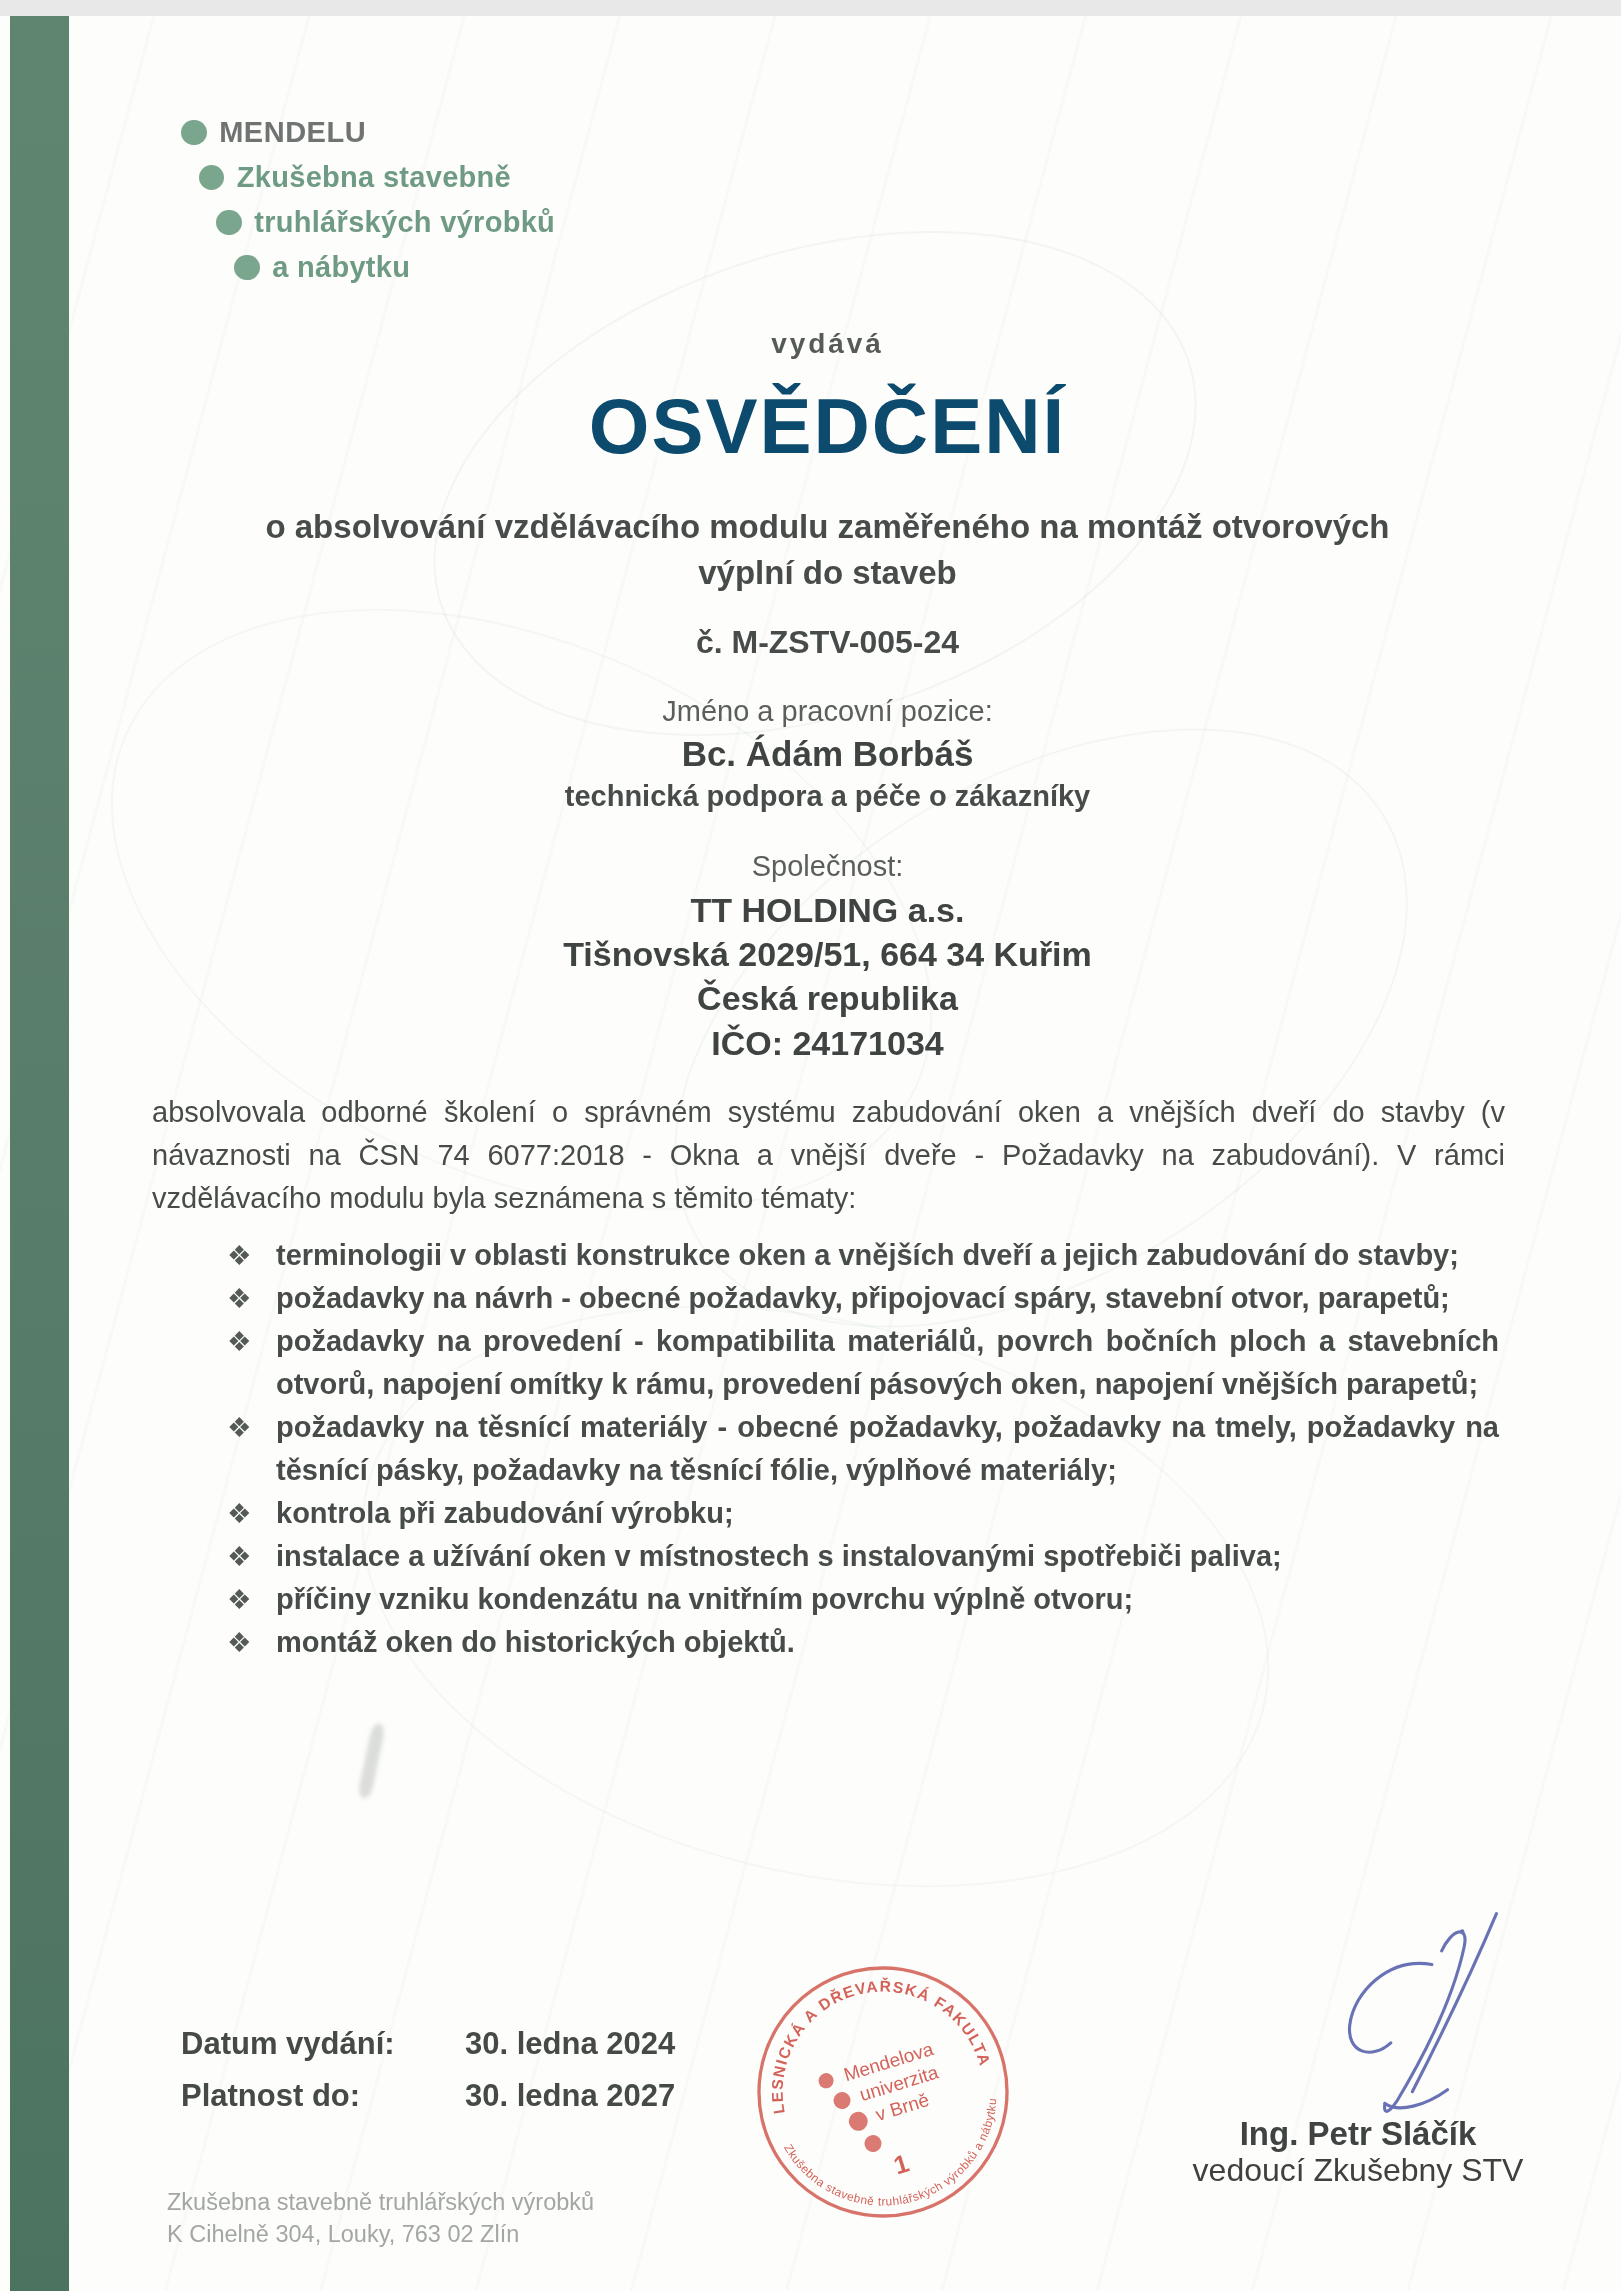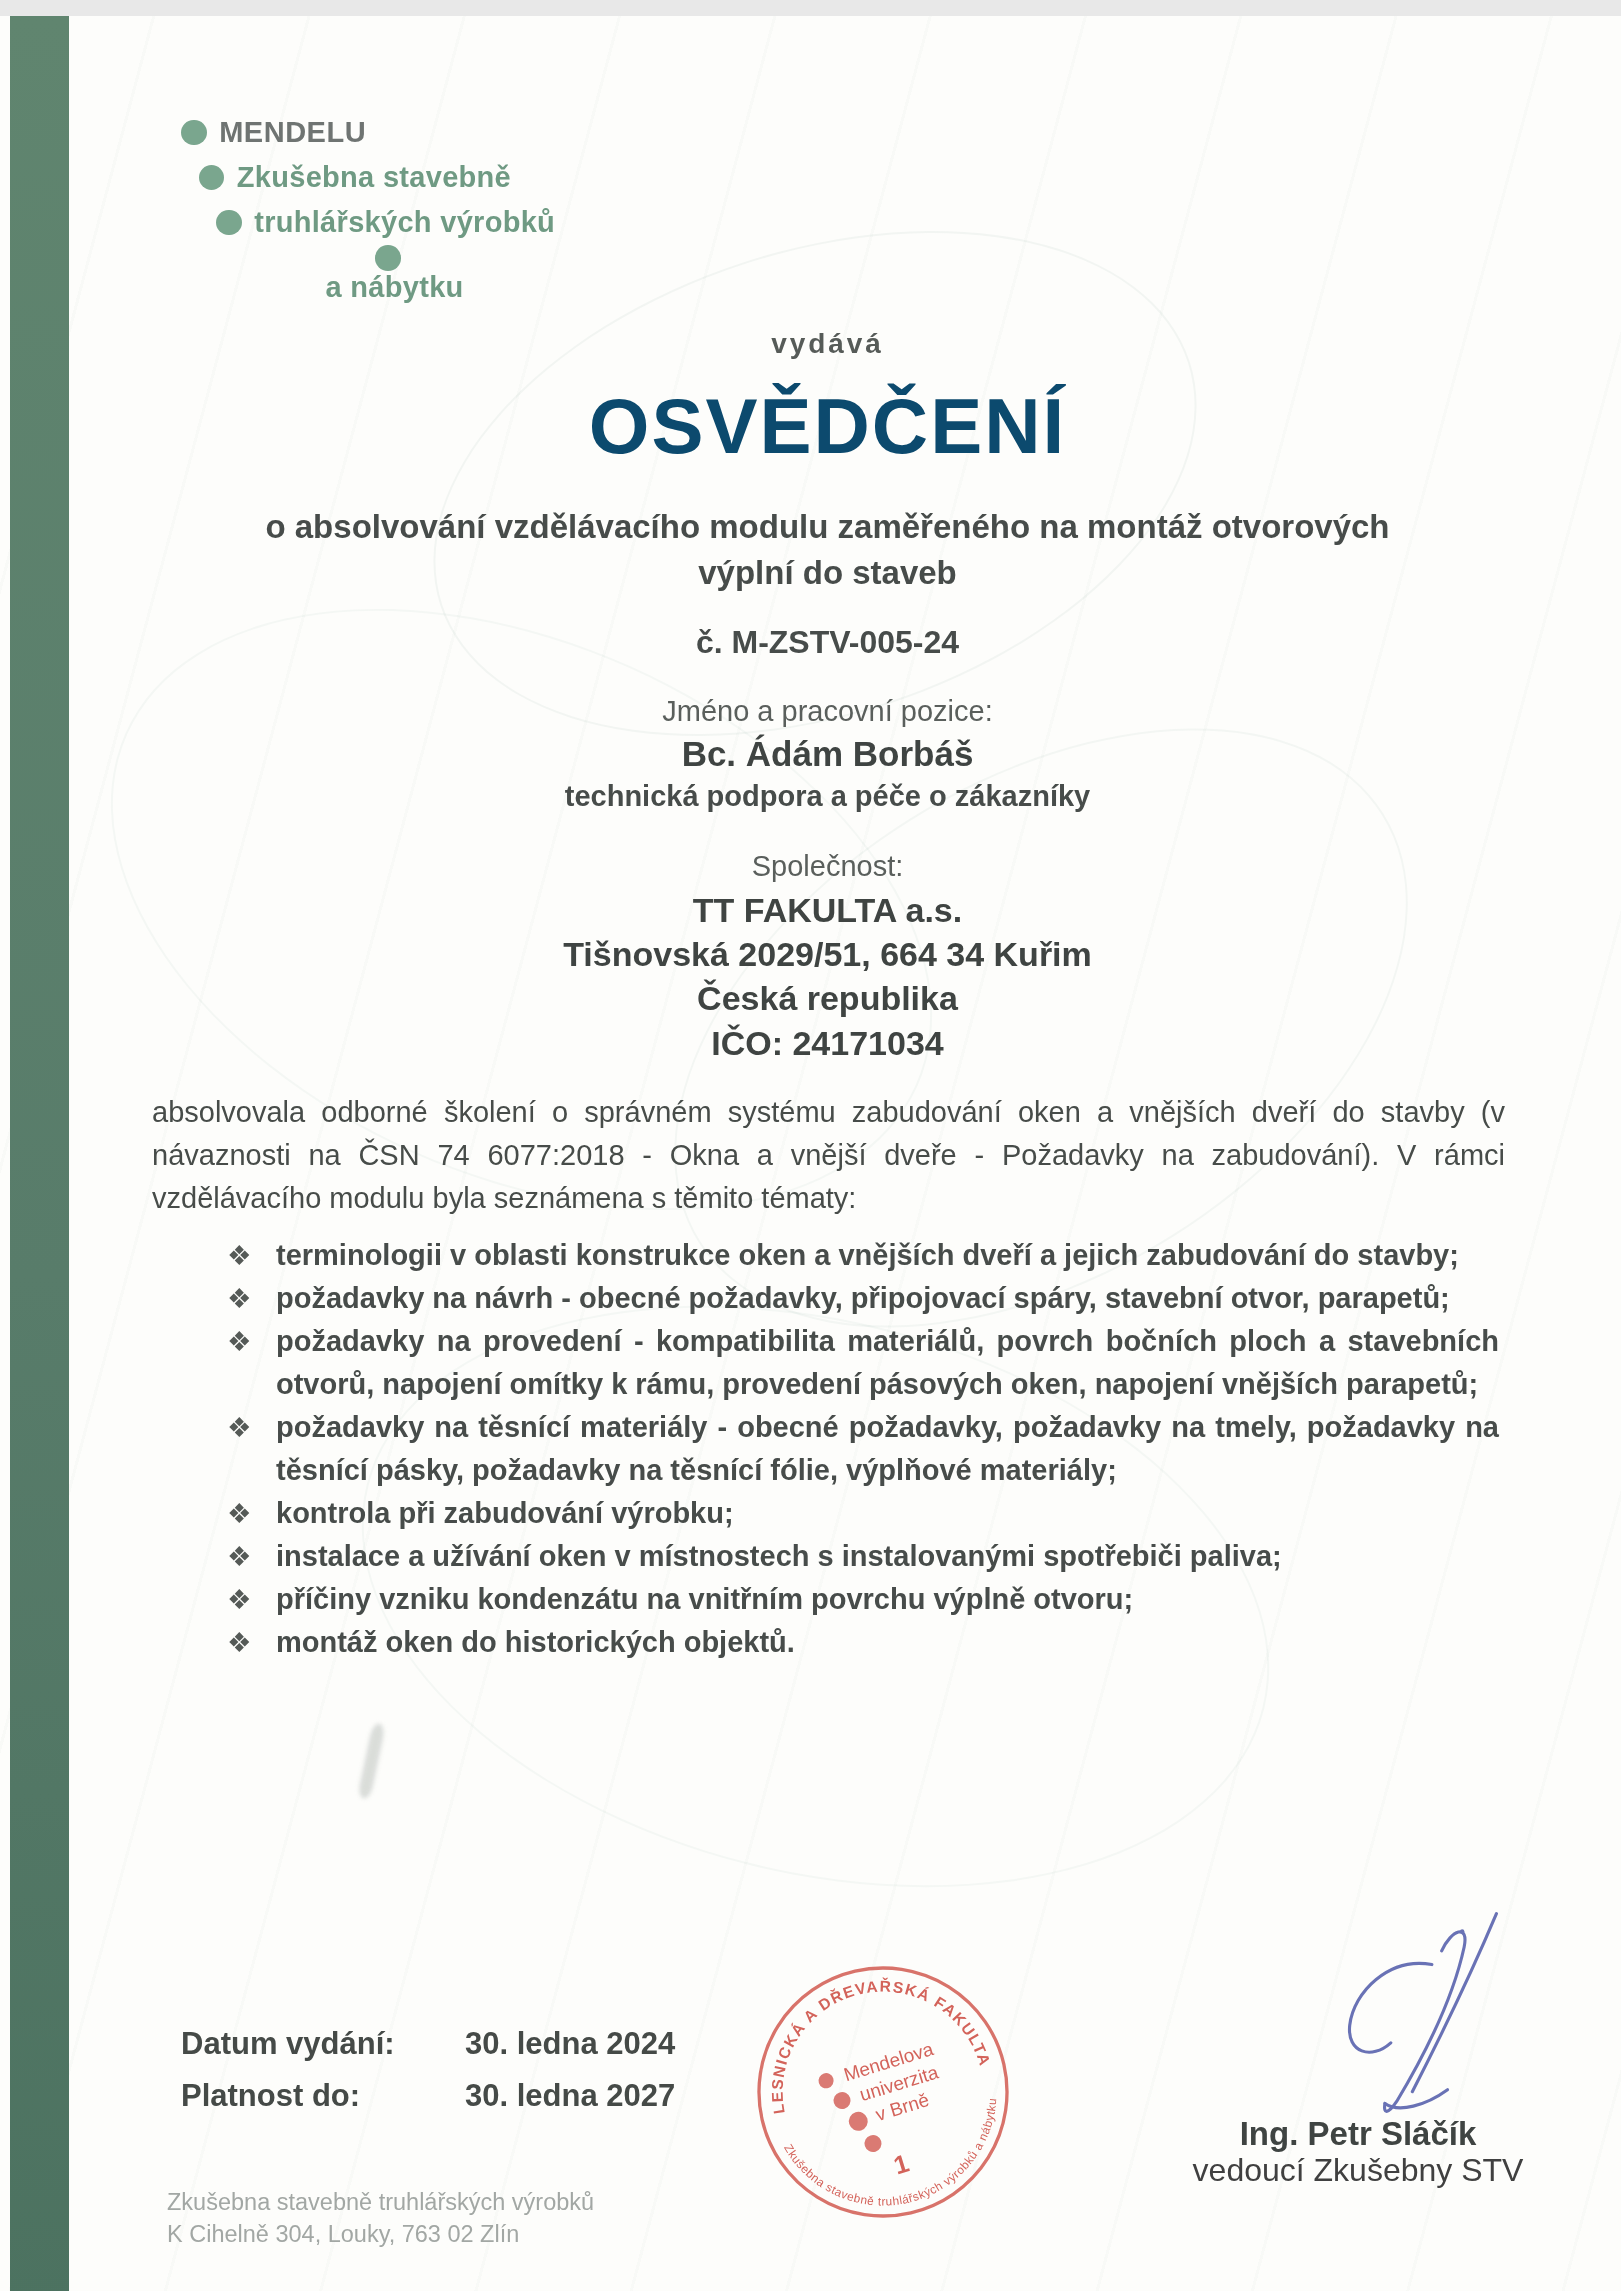--- a/index.html
+++ b/index.html
@@ -28,21 +28,21 @@
   
   .green-bar{position:absolute;left:9.8px;top:0;width:59px;height:2292px;
     background:linear-gradient(180deg,#60856f 0%,#587c6a 55%,#4c7260 100%);}
 
   
   .logo{position:absolute;left:181px;top:94px;}
   .logo-row{display:flex;align-items:center;height:45px;}
   .logo-dot{width:25.5px;height:25.5px;border-radius:50%;background:#7aa68e;flex:0 0 auto;margin-right:12.7px;}
   .logo-row:nth-child(2){margin-left:17.6px;}
   .logo-row:nth-child(3){margin-left:35px;}
-  .logo-row:nth-child(4){margin-left:53px;flex-direction:column;}
+  .logo-row:nth-child(4){margin-left:53px;}
   .logo-brand{font-size:29px;font-weight:700;color:#6f7472;letter-spacing:0.5px;}
   .logo-line{font-size:29px;font-weight:700;color:#6f9a83;letter-spacing:0.3px;}
 
   
   .cline{position:absolute;left:152px;right:118px;text-align:center;}
   .t-issue  {top:312px;font-size:28px;font-weight:700;letter-spacing:2.9px;color:#565b58;}
   .t-title  {top:365px;font-size:78px;font-weight:700;letter-spacing:2px;color:#0c4a6e;}
   .t-sub    {top:488px;font-size:33px;font-weight:700;line-height:46px;color:#44494
 7;}
   .t-certno {top:608px;font-size:32px;font-weight:700;color:#42474
@@ -126,21 +126,21 @@
     <div>o absolvování vzdělávacího modulu zaměřeného na montáž otvorových</div>
     <div>výplní do staveb</div>
   </div>
   <div class="cline t-certno">č. M-ZSTV-005-24</div>
 
   <div class="cline t-label" style="top:679px">Jméno a pracovní pozice:</div>
   <div class="cline t-name">Bc. Ádám Borbáš</div>
   <div class="cline t-label" style="top:834px">Společnost:</div>
 
   <div class="cline t-pos">technická podpora a péče o zákazníky</div>
-  <div class="cline t-company">TT FAKULTA a.s.</div>
+  <div class="cline t-company">TT HOLDING a.s.</div>
   <div class="cline t-addr">Tišnovská 2029/51, 664 34 Kuřim</div>
   <div class="cline t-country">Česká republika</div>
   <div class="cline t-ico">IČO: 24171034</div>
 
   <div class="paragraph">absolvovala odborné školení o správném systému zabudování oken a vnějších dveří do stavby (v návaznosti na ČSN 74 6077:2018 - Okna a vnější dveře - Požadavky na zabudování). V rámci vzdělávacího modulu byla seznámena s těmito tématy:</div>
 
   <ul class="topics">
     <li class="topic">
       <span class="tmark">❖</span>
       <span>terminologii v oblasti konstrukce oken a vnějších dveří a jejich zabudování do stavby;</span>

